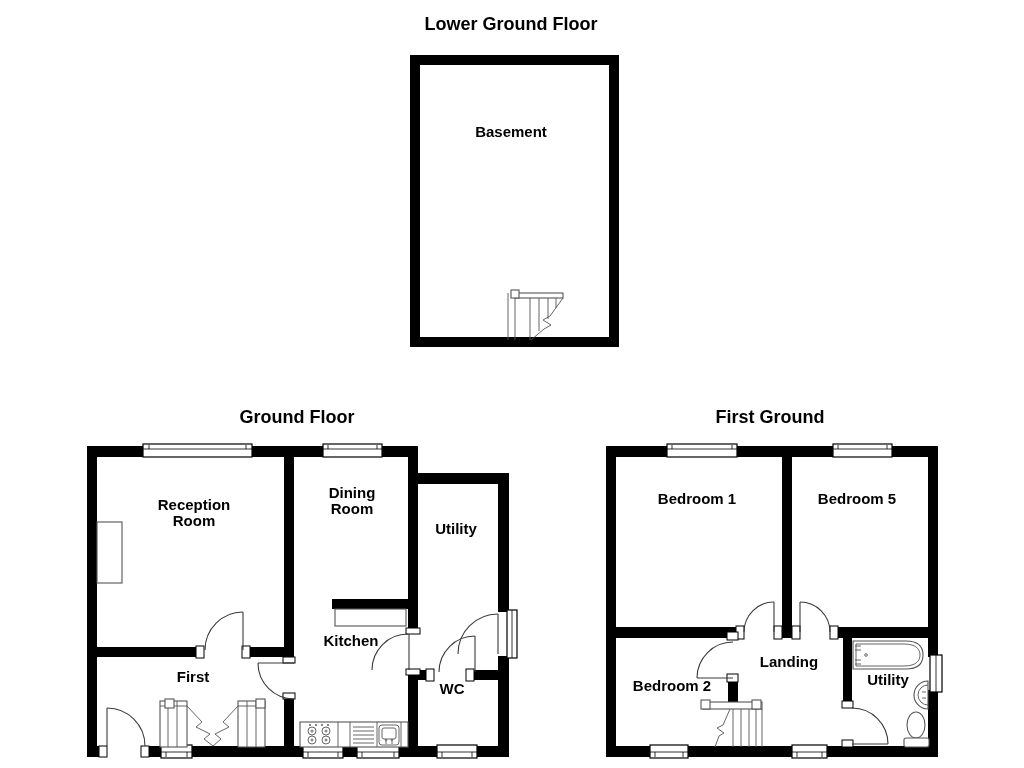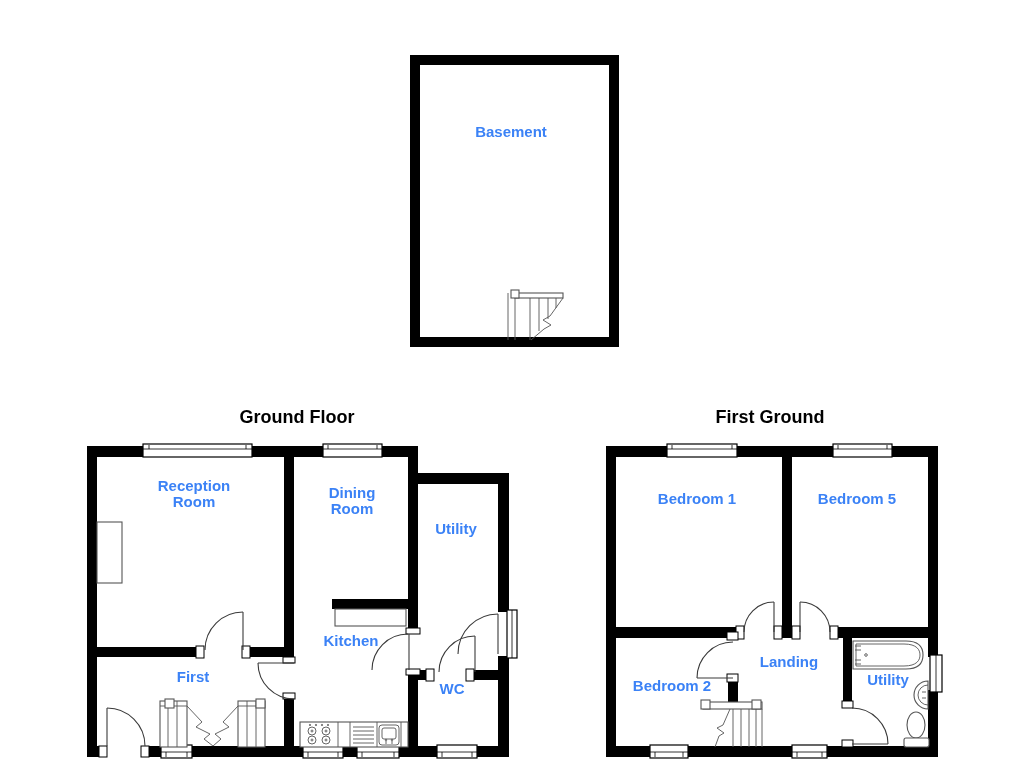--- a/index.html
+++ b/index.html
@@ -2,21 +2,21 @@
 <html><head>
 <meta charset="utf-8">
 <style>
   html,body{margin:0;padding:0;background:#fff;}
   .canvas{position:relative;width:1024px;height:768px;background:#fff;overflow:hidden;
           font-family:"Liberation Sans",sans-serif;}
   .canvas svg{position:absolute;left:0;top:0;}
   .floor-title{position:absolute;transform:translate(-50%,-50%);font-weight:bold;
                font-size:18px;color:#000;white-space:nowrap;}
   .room-label{position:absolute;transform:translate(-50%,-50%);font-weight:bold;
-              font-size:15px;line-height:16px;color:#3b82f6;text-align:center;
+              font-size:15px;line-height:16px;color:#000000;text-align:center;
               white-space:pre-line;}
   .wall{fill:#000;stroke:none;}
   .frame{fill:#fff;stroke:#000;stroke-width:1;}
   .win{fill:#fff;stroke:#000;stroke-width:1.2;}
   .winline{stroke:#000;stroke-width:0.8;fill:none;}
   .door{stroke:#3a3a3a;stroke-width:1.1;fill:none;}
   .fix{stroke:#555;stroke-width:1.1;fill:#fff;}
   .fixline{stroke:#555;stroke-width:0.9;fill:none;}
   .gap{fill:#fff;stroke:none;}
 </style>
@@ -294,26 +294,27 @@
       <line class="fixline" x1="733" y1="709" x2="733" y2="747"></line>
       <line class="fixline" x1="741" y1="709" x2="741" y2="747"></line>
       <line class="fixline" x1="749" y1="709" x2="749" y2="747"></line>
       <line class="fixline" x1="756" y1="709" x2="756" y2="747"></line>
       <line class="fixline" x1="762" y1="709" x2="762" y2="747"></line>
       <path class="fixline" d="M730,709 L723,725 L717,728 L724,733 L719,736 L715,747"></path>
     </g>
   </g>
 </svg>
 
+  <div class="floor-title" style="left:511px;top:24px">Lower Ground Floor</div>
   <div class="floor-title" style="left:297px;top:417px">Ground Floor</div>
   <div class="floor-title" style="left:770px;top:417px">First Ground</div>
 
   <div class="room-label" style="left:511px;top:132px">Basement</div>
 
-  <div class="room-label" style="left:194px;top:494px">Reception
+  <div class="room-label" style="left:194px;top:513px">Reception
 Room</div>
   <div class="room-label" style="left:352px;top:501px">Dining
 Room</div>
   <div class="room-label" style="left:456px;top:529px">Utility</div>
   <div class="room-label" style="left:351px;top:641px">Kitchen</div>
   <div class="room-label" style="left:193px;top:677px">First</div>
   <div class="room-label" style="left:452px;top:689px">WC</div>
 
   <div class="room-label" style="left:697px;top:499px">Bedroom 1</div>
   <div class="room-label" style="left:857px;top:499px">Bedroom 5</div>

